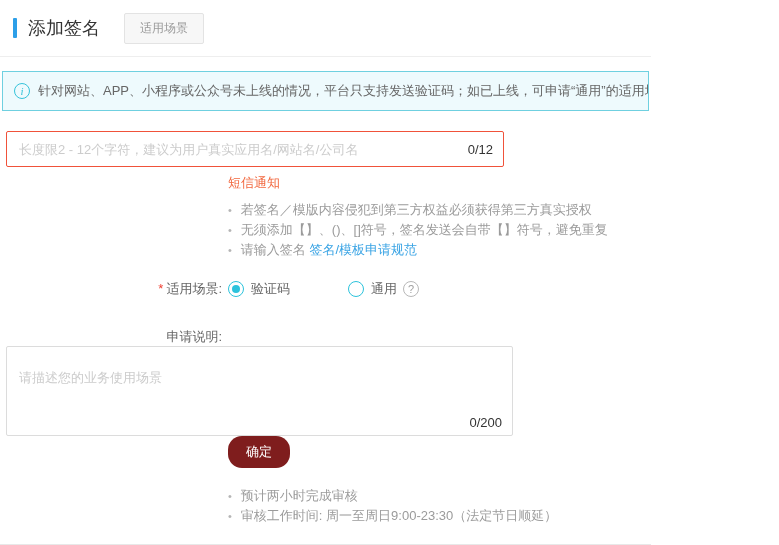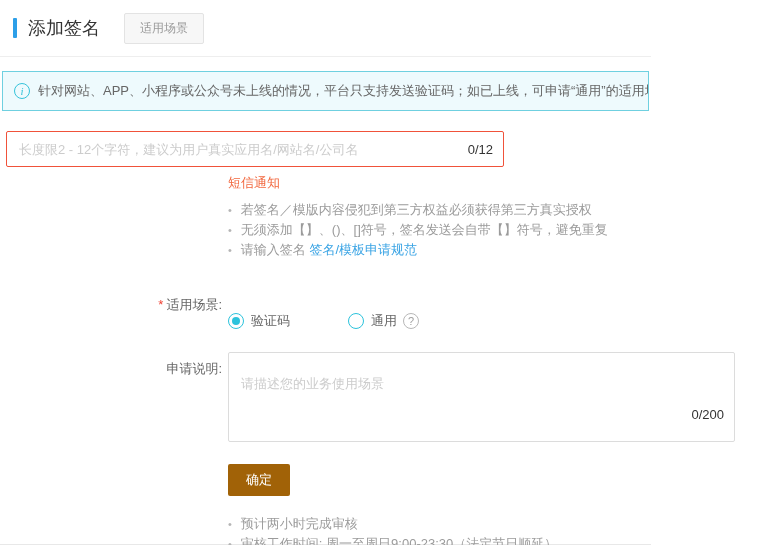--- a/index.html
+++ b/index.html
@@ -91,21 +91,21 @@
     margin-top: 7px;
   }
 
   .notes { margin-left: 228px; margin-top: 8px; color: #9b9b9b; font-size: 13px; }
   .note { line-height: 19px; }
   .note::before { content: "•"; color: #b5b5b5; margin-right: 9px; font-size: 11px; }
   .link { color: #38a3e4; text-decoration: none; cursor: pointer; }
 
   .scene-row { margin-top: 20px; align-items: center; }
   .radio-group { margin-left: 6px; display: flex; align-items: center; }
-  .radio { display: inline-flex; align-items: center; cursor: pointer; color: #666; margin-top: 32px; }
+  .radio { display: inline-flex; align-items: center; cursor: pointer; color: #666; }
   .radio + .radio { margin-left: 58px; }
   .radio-circle {
     width: 16px; height: 16px;
     border: 1px solid #2cc3dc; border-radius: 50%;
     background: #fff;
     position: relative;
     margin-right: 7px;
     flex-shrink: 0;
   }
   .radio-circle.checked::after {
@@ -114,47 +114,47 @@
     background: #2cc3dc; border-radius: 50%;
   }
   .help-icon {
     width: 16px; height: 16px;
     border: 1px solid #b8b8b8; border-radius: 50%;
     color: #a0a0a0; font-size: 11px; line-height: 14px;
     text-align: center; display: inline-block;
     margin-left: 6px; cursor: pointer;
   }
 
-  .desc-row { margin-top: 22px; }
+  .desc-row { margin-top: 22px; flex-direction: column; }
   .label-col.desc-label { padding-top: 8px; }
   .textarea-wrap {
     width: 507px; height: 90px;
     border: 1px solid #dcdcdc; border-radius: 2px;
     position: relative;
     padding: 20px 10px 22px 10px;
     background: #fff;
   }
   .desc-textarea {
     width: 100%; height: 100%;
     border: none; outline: none; resize: none;
     font-size: 13px; color: #333;
     font-family: inherit;
     background: transparent;
   }
   .desc-textarea::placeholder { color: #ccc; }
   .textarea-counter {
-    position: absolute; right: 10px; bottom: 19px;
+    position: absolute; right: 10px; bottom: 5px;
     color: #333; font-size: 13px;
   }
 
   .submit-btn {
-    margin-left: 228px; margin-top: 22px;
+    margin-left: 228px; 
     width: 62px; height: 32px;
-    background: #a16207; color: #fff;
-    border: none; border-radius: 2px;
+    background: #7f1d1d; color: #fff;
+    border: none; border-radius: 14px;
     font-size: 13px; cursor: pointer;
     font-family: inherit;
   }
 
   .footnotes { margin-left: 228px; margin-top: 18px; color: #9b9b9b; font-size: 13px; }
   .footnote { line-height: 19px; }
   .footnote::before { content: "•"; color: #b5b5b5; margin-right: 9px; font-size: 11px; }
 </style>
 </head>
 <body>

